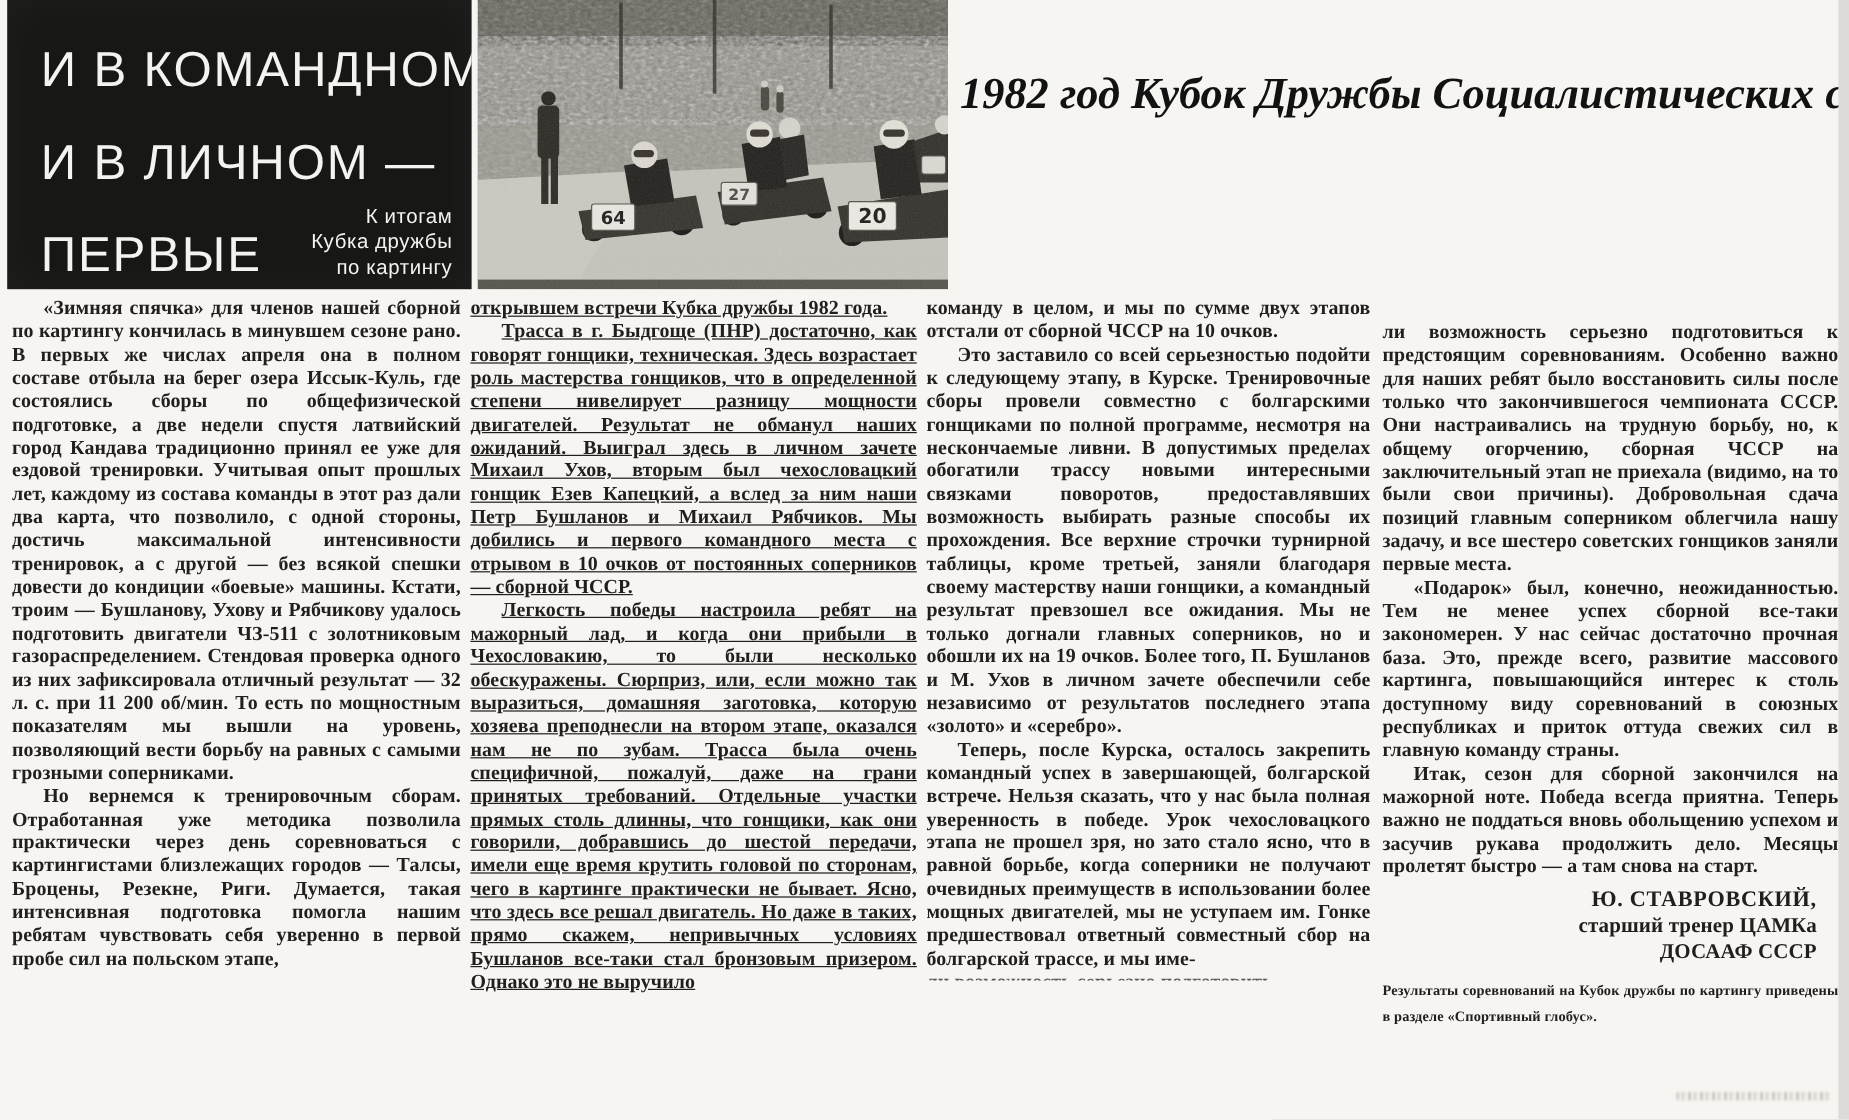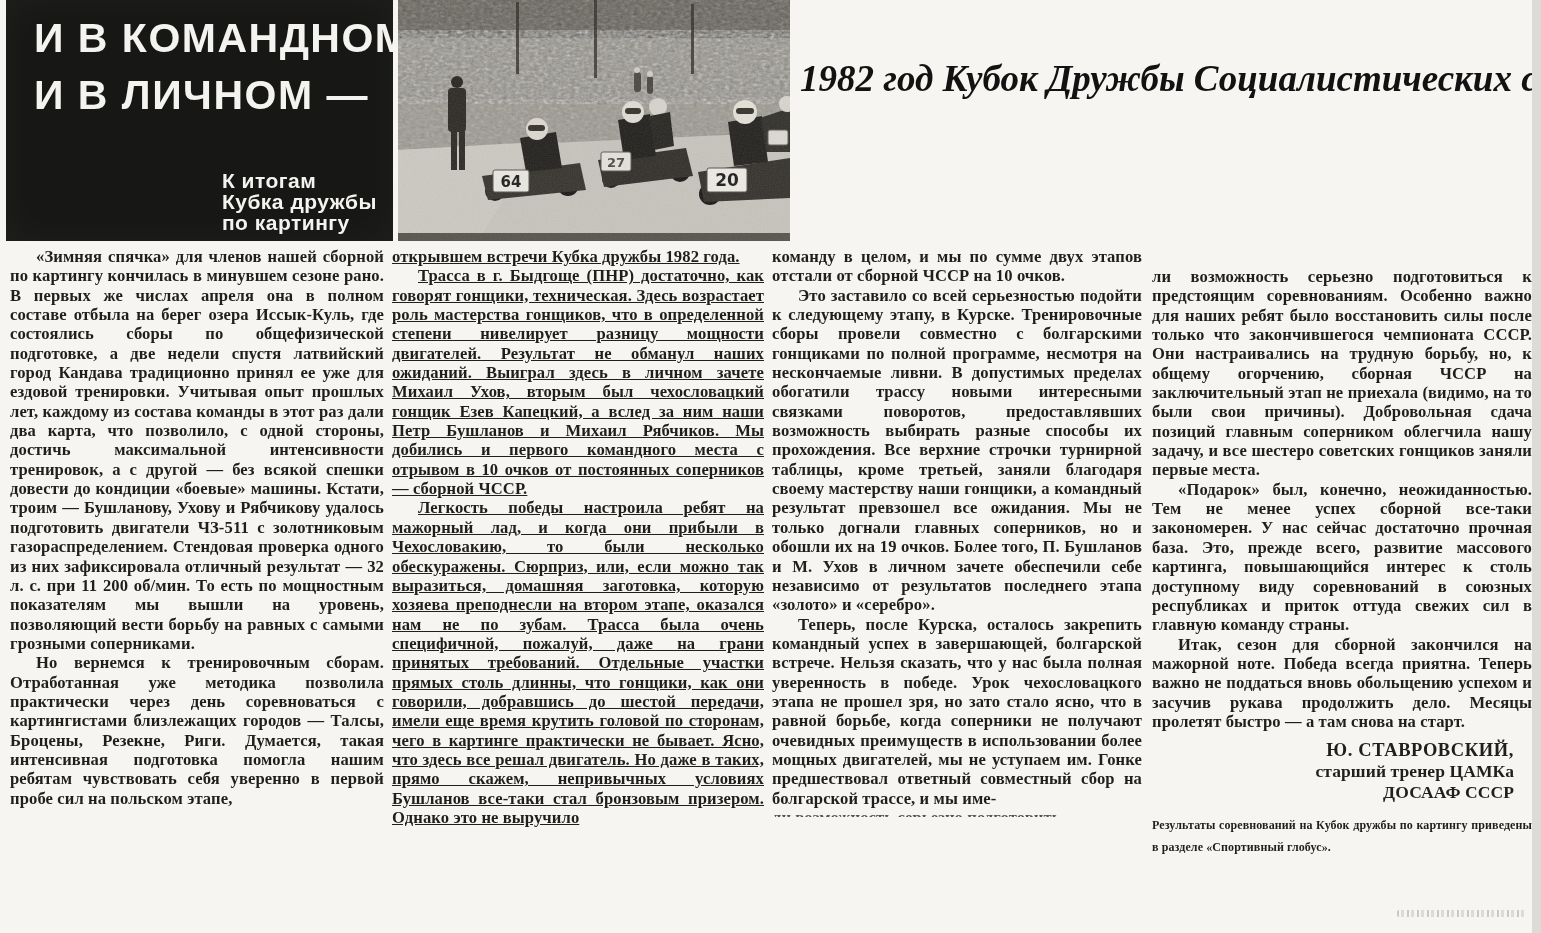--- a/index.html
+++ b/index.html
@@ -13,27 +13,27 @@
 
   
   .headline-block{
     position:absolute; left:6px; top:0; width:387px; height:241px;
     background:#171716; color:#f4f3ef; overflow:hidden;
     box-shadow:inset 0 0 40px rgba(255,255,255,0.04);
   }
   .headline-lines{position:absolute; left:28px; top:10px;}
   .headline-lines span{
     display:block; font-family:"Liberation Sans", sans-serif;
-    font-weight:700; font-size:41px; line-height:57px;
-    letter-spacing:1.5px; white-space:nowrap;
+    font-weight:400; font-size:41px; line-height:57px;
+    letter-spacing:1.5px; white-space:nowrap;margin-top:20px;
   }
   .kicker{
-    position:absolute; right:16px; bottom:8px; text-align:left;
-    font-family:"Liberation Sans", sans-serif; font-weight:700;
-    font-size:21px; line-height:21px; letter-spacing:0.5px;
+    position:absolute; right:16px; bottom:8px; text-align:right;
+    font-family:"Liberation Sans", sans-serif; font-weight:400;
+    font-size:17px; line-height:21px; letter-spacing:0.5px;
   }
   .kicker span{display:block;}
 
   
   .photo{
     position:absolute; left:398px; top:0; width:392px; height:241px;
     background:#b7b4ae; overflow:hidden;
   }
   .photo svg{display:block; width:100%; height:100%;}
 
@@ -92,20 +92,21 @@
 </style>
 </head>
 <body>
 
 <div id="page">
 
   <div class="headline-block">
     <div class="headline-lines">
       <span>И В КОМАНДНОМ</span>
       <span>И В ЛИЧНОМ —</span>
+      <span>ПЕРВЫЕ</span>
     </div>
     <div class="kicker">
       <span>К итогам</span>
       <span>Кубка дружбы</span>
       <span>по картингу</span>
     </div>
   </div>
 
   <div class="photo">
     <svg viewBox="0 0 392 241" preserveAspectRatio="none">

